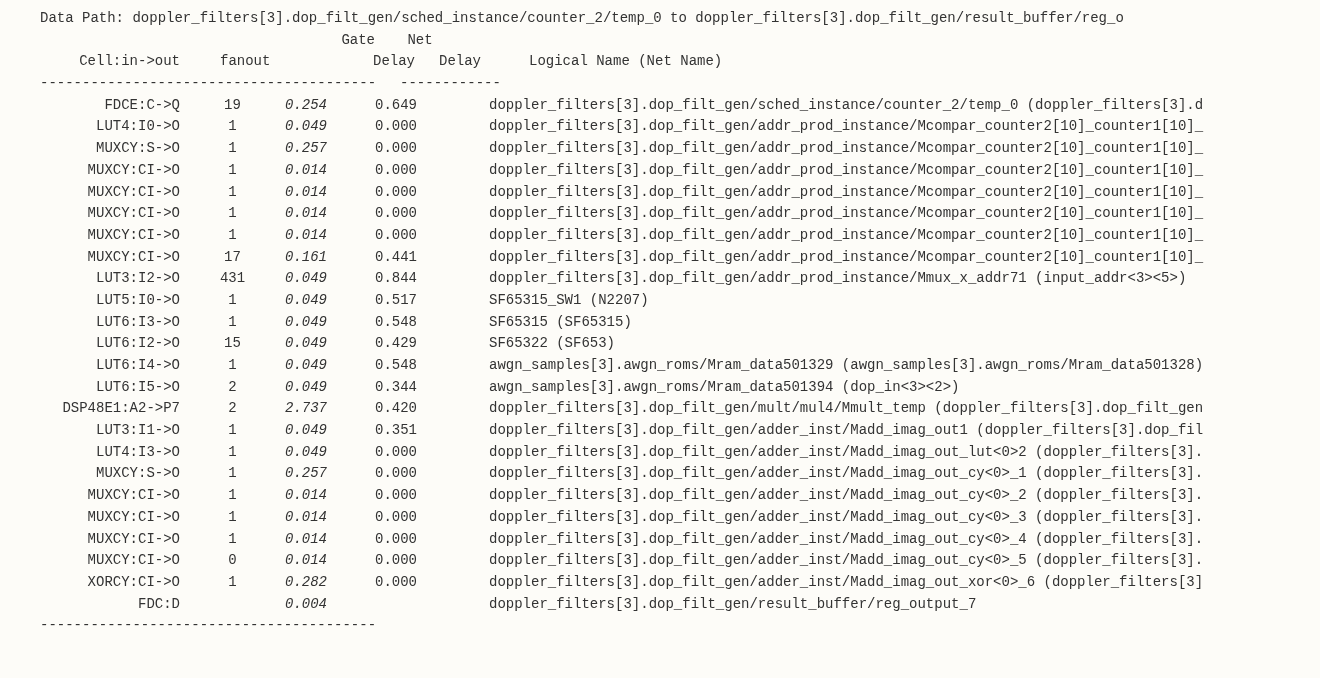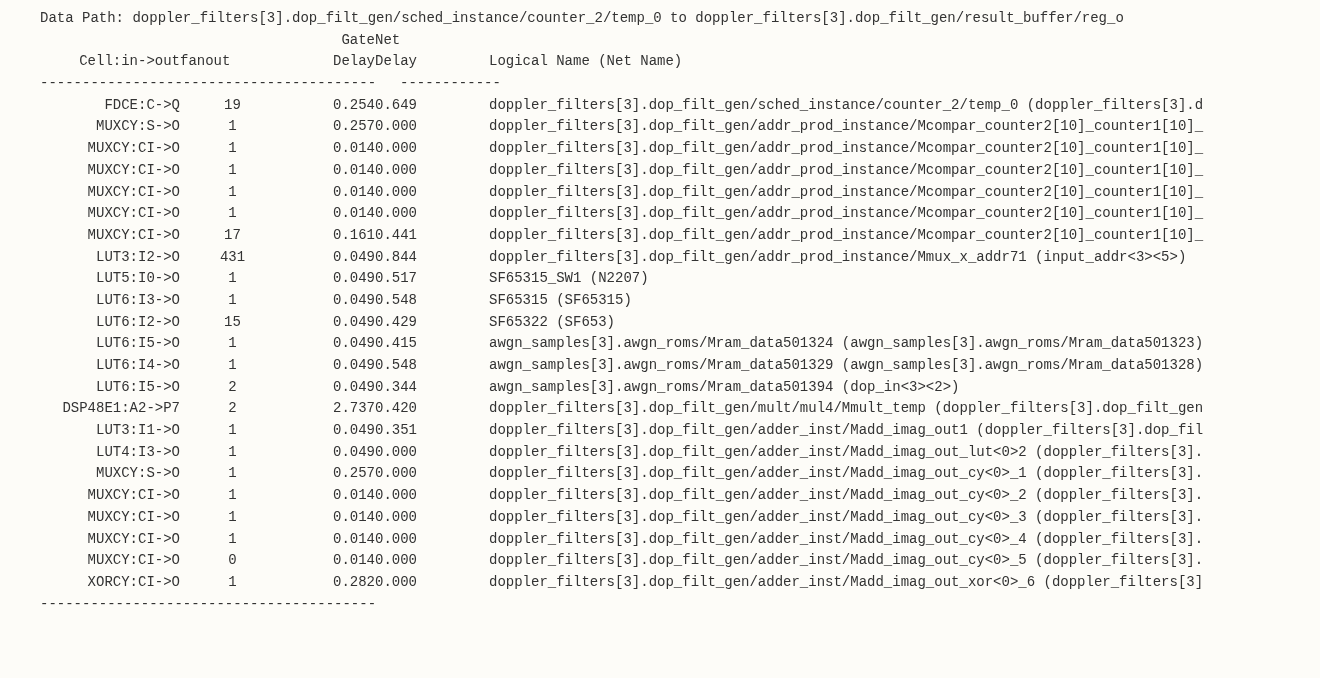--- a/index.html
+++ b/index.html
@@ -12,61 +12,62 @@
       white-space: nowrap;
       overflow: hidden;
     }
     .sheet {
       padding: 8px 0 8px 40px;
       line-height: 1.55;
     }
     .line { display: block; }
     .col-cell   { display: inline-block; width: 140px; text-align: right; }
     .col-fanout { display: inline-block; width: 105px; text-align: center; }
-    .col-gate   { display: inline-block; width: 90px;  text-align: right; }
+    .col-gate   { display: inline-block; width: 90px;  text-align: left; font-style: italic; }
     .col-net    { display: inline-block; width: 90px;  text-align: left; }
     .col-name   { display: inline-block; padding-left: 24px; text-align: center; }
     
     .hdr-gate   { display: inline-block; width: 90px;  text-align: right; }
-    .hdr-net    { display: inline-block; width: 90px;  text-align: left; }
+    .hdr-net    { display: inline-block; width: 90px;  text-align: center; }
   </style>
 </head>
 <body>
 
 <div class="sheet">
 
   <span class="line"><span>Data Path: </span><span>doppler_filters[3].dop_filt_gen/sched_instance/counter_2/temp_0 to doppler_filters[3].dop_filt_gen/result_buffer/reg_o</span></span>
 
   <span class="line"><span class="col-cell"></span><span class="col-fanout"></span><span class="hdr-gate">Gate</span><span class="hdr-net">Net</span></span>
 
-  <span class="line"><span class="col-cell">Cell:in-&gt;out</span><span class="col-fanout" style="text-align:left;">fanout</span><span class="hdr-gate">Delay</span><span class="hdr-net">Delay</span><span class="col-name">Logical Name (Net Name)</span></span>
+  <span class="line"><span class="col-cell">Cell:in-&gt;out</span><span class="col-fanout" style="text-align:left;margin-left:40px;">fanout</span><span class="hdr-gate">Delay</span><span class="hdr-net">Delay</span><span class="col-name">Logical Name (Net Name)</span></span>
 
   <span class="line"><span>----------------------------------------</span><span class="col-name">------------</span></span>
 
   <div id="rows-host">
       <span class="line"><span class="col-cell">FDCE:C-&gt;Q</span><span class="col-fanout">19</span><span class="col-gate">0.254</span><span class="col-net">0.649</span><span class="col-name">doppler_filters[3].dop_filt_gen/sched_instance/counter_2/temp_0 (doppler_filters[3].d</span></span>
+      <span class="line"><span class="col-cell">LUT4:I0-&gt;O</span><span class="col-fanout">1</span><span class="col-gate">0.049</span><span class="col-net">0.000</span><span class="col-name">doppler_filters[3].dop_filt_gen/addr_prod_instance/Mcompar_counter2[10]_counter1[10]_</span></span>
       <span class="line"><span class="col-cell">MUXCY:S-&gt;O</span><span class="col-fanout">1</span><span class="col-gate">0.257</span><span class="col-net">0.000</span><span class="col-name">doppler_filters[3].dop_filt_gen/addr_prod_instance/Mcompar_counter2[10]_counter1[10]_</span></span>
       <span class="line"><span class="col-cell">MUXCY:CI-&gt;O</span><span class="col-fanout">1</span><span class="col-gate">0.014</span><span class="col-net">0.000</span><span class="col-name">doppler_filters[3].dop_filt_gen/addr_prod_instance/Mcompar_counter2[10]_counter1[10]_</span></span>
       <span class="line"><span class="col-cell">MUXCY:CI-&gt;O</span><span class="col-fanout">1</span><span class="col-gate">0.014</span><span class="col-net">0.000</span><span class="col-name">doppler_filters[3].dop_filt_gen/addr_prod_instance/Mcompar_counter2[10]_counter1[10]_</span></span>
       <span class="line"><span class="col-cell">MUXCY:CI-&gt;O</span><span class="col-fanout">1</span><span class="col-gate">0.014</span><span class="col-net">0.000</span><span class="col-name">doppler_filters[3].dop_filt_gen/addr_prod_instance/Mcompar_counter2[10]_counter1[10]_</span></span>
       <span class="line"><span class="col-cell">MUXCY:CI-&gt;O</span><span class="col-fanout">1</span><span class="col-gate">0.014</span><span class="col-net">0.000</span><span class="col-name">doppler_filters[3].dop_filt_gen/addr_prod_instance/Mcompar_counter2[10]_counter1[10]_</span></span>
       <span class="line"><span class="col-cell">MUXCY:CI-&gt;O</span><span class="col-fanout">17</span><span class="col-gate">0.161</span><span class="col-net">0.441</span><span class="col-name">doppler_filters[3].dop_filt_gen/addr_prod_instance/Mcompar_counter2[10]_counter1[10]_</span></span>
       <span class="line"><span class="col-cell">LUT3:I2-&gt;O</span><span class="col-fanout">431</span><span class="col-gate">0.049</span><span class="col-net">0.844</span><span class="col-name">doppler_filters[3].dop_filt_gen/addr_prod_instance/Mmux_x_addr71 (input_addr&lt;3&gt;&lt;5&gt;)</span></span>
       <span class="line"><span class="col-cell">LUT5:I0-&gt;O</span><span class="col-fanout">1</span><span class="col-gate">0.049</span><span class="col-net">0.517</span><span class="col-name">SF65315_SW1 (N2207)</span></span>
       <span class="line"><span class="col-cell">LUT6:I3-&gt;O</span><span class="col-fanout">1</span><span class="col-gate">0.049</span><span class="col-net">0.548</span><span class="col-name">SF65315 (SF65315)</span></span>
       <span class="line"><span class="col-cell">LUT6:I2-&gt;O</span><span class="col-fanout">15</span><span class="col-gate">0.049</span><span class="col-net">0.429</span><span class="col-name">SF65322 (SF653)</span></span>
-      <span class="line"><span class="col-cell">LUT6:I5-&gt;O</span><span class="col-fanout">1</span><span class="col-gate">0.049</span><span class="col-net">0.415</span><span class="col-name">awgn_samples[3].awgn_roms/Mram_data501324 (awgn_samples[3].awgn_roms/Mram_data501323)</span></span>
       <span class="line"><span class="col-cell">LUT6:I4-&gt;O</span><span class="col-fanout">1</span><span class="col-gate">0.049</span><span class="col-net">0.548</span><span class="col-name">awgn_samples[3].awgn_roms/Mram_data501329 (awgn_samples[3].awgn_roms/Mram_data501328)</span></span>
       <span class="line"><span class="col-cell">LUT6:I5-&gt;O</span><span class="col-fanout">2</span><span class="col-gate">0.049</span><span class="col-net">0.344</span><span class="col-name">awgn_samples[3].awgn_roms/Mram_data501394 (dop_in&lt;3&gt;&lt;2&gt;)</span></span>
       <span class="line"><span class="col-cell">DSP48E1:A2-&gt;P7</span><span class="col-fanout">2</span><span class="col-gate">2.737</span><span class="col-net">0.420</span><span class="col-name">doppler_filters[3].dop_filt_gen/mult/mul4/Mmult_temp (doppler_filters[3].dop_filt_gen</span></span>
       <span class="line"><span class="col-cell">LUT3:I1-&gt;O</span><span class="col-fanout">1</span><span class="col-gate">0.049</span><span class="col-net">0.351</span><span class="col-name">doppler_filters[3].dop_filt_gen/adder_inst/Madd_imag_out1 (doppler_filters[3].dop_fil</span></span>
       <span class="line"><span class="col-cell">LUT4:I3-&gt;O</span><span class="col-fanout">1</span><span class="col-gate">0.049</span><span class="col-net">0.000</span><span class="col-name">doppler_filters[3].dop_filt_gen/adder_inst/Madd_imag_out_lut&lt;0&gt;2 (doppler_filters[3].</span></span>
       <span class="line"><span class="col-cell">MUXCY:S-&gt;O</span><span class="col-fanout">1</span><span class="col-gate">0.257</span><span class="col-net">0.000</span><span class="col-name">doppler_filters[3].dop_filt_gen/adder_inst/Madd_imag_out_cy&lt;0&gt;_1 (doppler_filters[3].</span></span>
       <span class="line"><span class="col-cell">MUXCY:CI-&gt;O</span><span class="col-fanout">1</span><span class="col-gate">0.014</span><span class="col-net">0.000</span><span class="col-name">doppler_filters[3].dop_filt_gen/adder_inst/Madd_imag_out_cy&lt;0&gt;_2 (doppler_filters[3].</span></span>
       <span class="line"><span class="col-cell">MUXCY:CI-&gt;O</span><span class="col-fanout">1</span><span class="col-gate">0.014</span><span class="col-net">0.000</span><span class="col-name">doppler_filters[3].dop_filt_gen/adder_inst/Madd_imag_out_cy&lt;0&gt;_3 (doppler_filters[3].</span></span>
       <span class="line"><span class="col-cell">MUXCY:CI-&gt;O</span><span class="col-fanout">1</span><span class="col-gate">0.014</span><span class="col-net">0.000</span><span class="col-name">doppler_filters[3].dop_filt_gen/adder_inst/Madd_imag_out_cy&lt;0&gt;_4 (doppler_filters[3].</span></span>
       <span class="line"><span class="col-cell">MUXCY:CI-&gt;O</span><span class="col-fanout">0</span><span class="col-gate">0.014</span><span class="col-net">0.000</span><span class="col-name">doppler_filters[3].dop_filt_gen/adder_inst/Madd_imag_out_cy&lt;0&gt;_5 (doppler_filters[3].</span></span>
       <span class="line"><span class="col-cell">XORCY:CI-&gt;O</span><span class="col-fanout">1</span><span class="col-gate">0.282</span><span class="col-net">0.000</span><span class="col-name">doppler_filters[3].dop_filt_gen/adder_inst/Madd_imag_out_xor&lt;0&gt;_6 (doppler_filters[3]</span></span>
+      <span class="line"><span class="col-cell">FDC:D</span><span class="col-fanout"></span><span class="col-gate">0.004</span><span class="col-net"></span><span class="col-name">doppler_filters[3].dop_filt_gen/result_buffer/reg_output_7</span></span>
     </div>
 
   <span class="line"><span>----------------------------------------</span></span>
 
 </div>
 
 </body></html>

